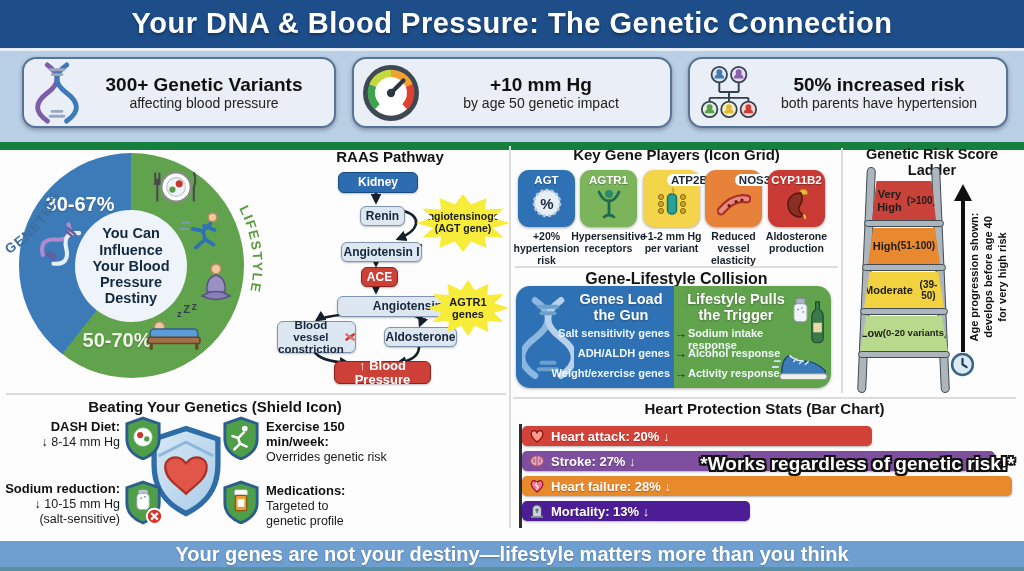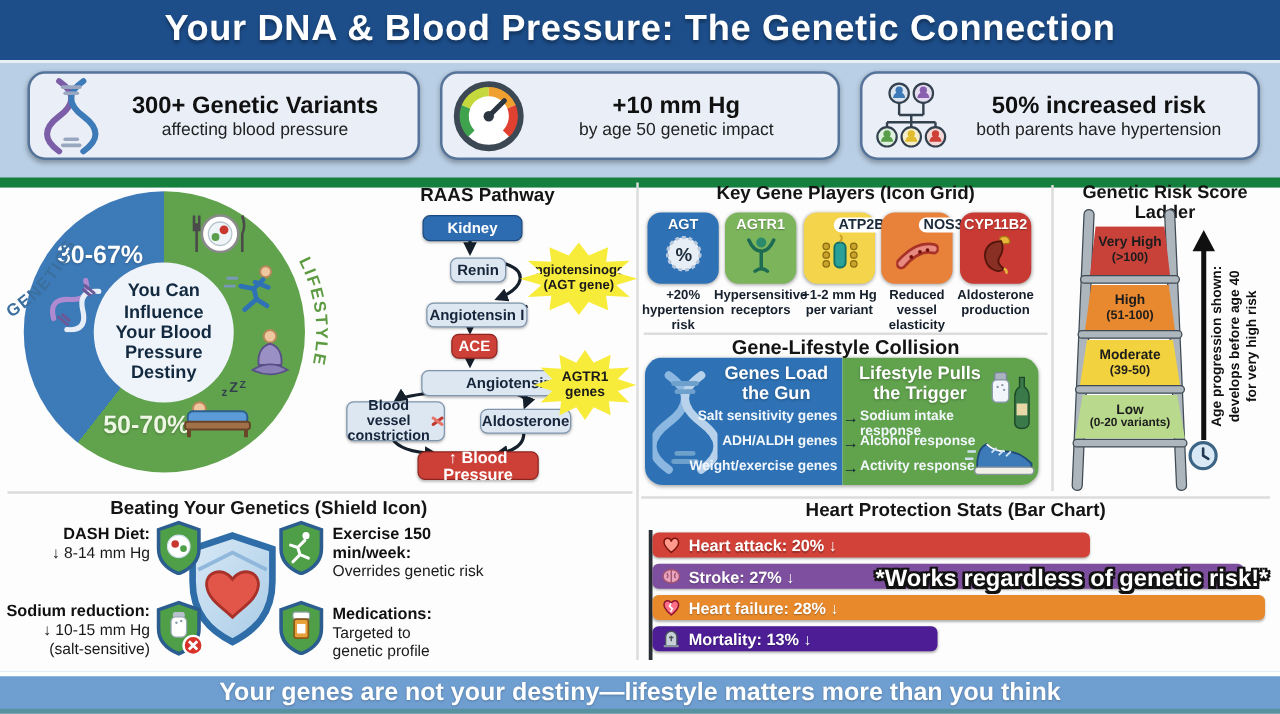--- a/index.html
+++ b/index.html
@@ -44,21 +44,21 @@
   .gcap{position:absolute;top:231px;width:81px;text-align:center;font-weight:bold;font-size:10.5px;color:#16202c;line-height:1.12;white-space:pre;}
   
   #colPanel{left:516px;top:286px;width:315px;height:102px;border-radius:14px;overflow:hidden;box-shadow:0 1px 3px rgba(0,0,0,.3);}
   .colHead{position:absolute;top:6px;font-weight:bold;font-size:14.5px;color:#fff;text-align:center;line-height:1.1;text-shadow:0 1px 2px rgba(0,0,0,.3);}
   .colGene{position:absolute;width:146px;text-align:right;font-weight:bold;font-size:11px;color:#f2f7fc;}
   .colResp{position:absolute;width:118px;text-align:left;font-weight:bold;font-size:11px;color:#f2f7fc;}
   .colArrow{position:absolute;font-weight:bold;font-size:13px;color:#122438;}
   
   .rung{position:absolute;height:7px;background:#aeb6bd;border:1.5px solid #3e4a54;border-radius:4px;box-sizing:border-box;}
   .rail{position:absolute;width:9px;background:#aeb6bd;border:1.5px solid #3e4a54;border-radius:5px;box-sizing:border-box;}
-  .panel{position:absolute;clip-path:polygon(7% 0,93% 0,100% 100%,0 100%);display:flex;flex-direction:column;align-items:center;justify-content:center;
+  .panel{position:absolute;clip-path:polygon(7% 0,93% 0,100% 100%,0 100%);display:flex;align-items:center;justify-content:center;
     font-weight:bold;color:#1c1c1c;text-align:center;line-height:1.15;}
   .panel .l1{font-size:11px;}
   .panel .l2{font-size:10px;}
   #ladderNote{left:890px;top:255px;width:200px;height:44px;transform:rotate(-90deg);transform-origin:50% 50%;
     text-align:center;font-weight:bold;font-size:11px;color:#101010;line-height:1.25;}
   
   .beatHead{font-weight:bold;font-size:13px;color:#101010;line-height:1.15;}
   .beatLines{font-size:12.5px;color:#1a1a1a;line-height:1.18;}
   
   .bar{position:absolute;left:522px;height:20px;border-radius:5px;display:flex;align-items:center;box-shadow:0 1px 2px rgba(0,0,0,.3);}

